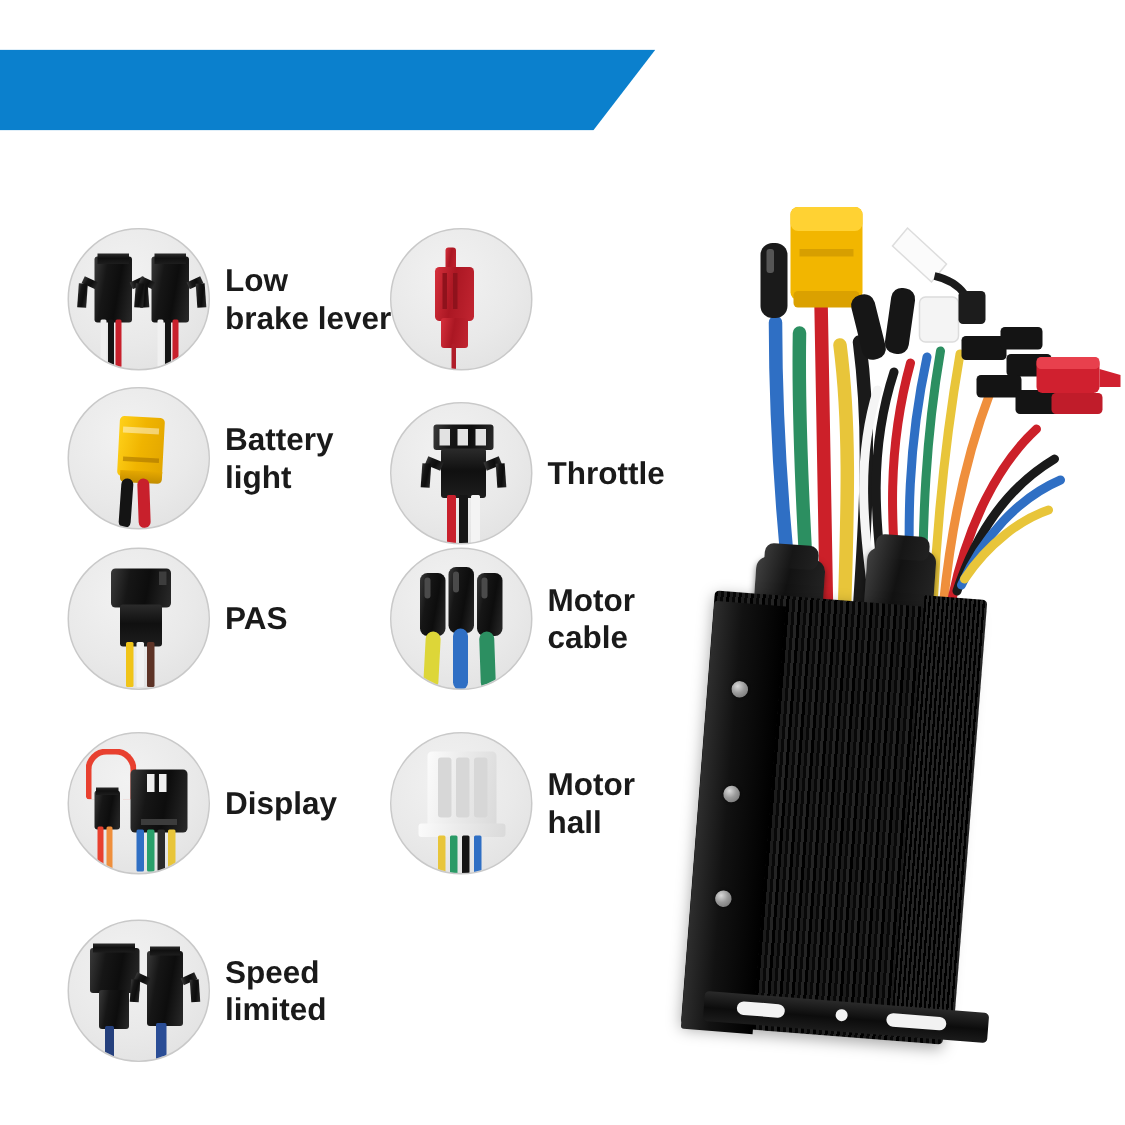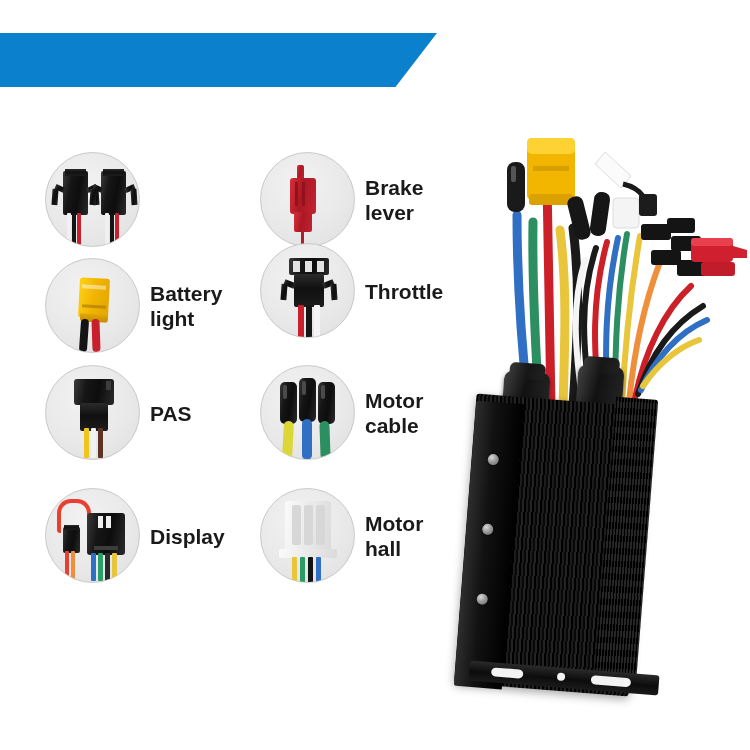--- a/index.html
+++ b/index.html
@@ -134,20 +134,22 @@
         <div class="pc blk2" style="left:57px;top:16px;width:21px;height:7px;"></div>
         <div class="pc blk" style="left:47px;top:33px;width:10px;height:5px;transform:rotate(25deg);"></div>
         <div class="pc blk" style="left:44px;top:36px;width:6px;height:16px;transform:rotate(4deg);"></div>
         <div class="pc blk" style="left:79px;top:33px;width:10px;height:5px;transform:rotate(-25deg);"></div>
         <div class="pc blk" style="left:85px;top:36px;width:6px;height:16px;transform:rotate(-4deg);"></div>
         <div class="w" style="left:59px;top:60px;width:4px;height:32px;background:#f0f0f0;"></div>
         <div class="w" style="left:64px;top:60px;width:4px;height:32px;background:#141414;"></div>
         <div class="w" style="left:69px;top:60px;width:4px;height:32px;background:#c8202c;"></div>
       </div>
     </div>
+    <div class="label">Low
+brake lever</div>
   </div>
 
   <div class="legend-item" style="left:45px;top:258px;width:230px;height:95px;">
     <div class="circle">
       <div class="art">
         <div class="pc yellowhouse" style="left:33px;top:19px;width:30px;height:40px;border-radius:3px;transform:rotate(3deg);"></div>
         <div class="pc" style="left:36px;top:26px;width:24px;height:4px;background:rgba(255,255,255,.45);transform:rotate(3deg);"></div>
         <div class="pc" style="left:36px;top:46px;width:24px;height:3px;background:rgba(160,110,0,.55);transform:rotate(3deg);"></div>
         <div class="pc" style="left:34px;top:55px;width:28px;height:8px;background:linear-gradient(180deg,#e5a800,#c28c00);transform:rotate(3deg);border-radius:0 0 3px 3px;"></div>
         <div class="w" style="left:34px;top:60px;width:8px;height:33px;background:#141414;transform:rotate(4deg);border-radius:4px;"></div>
@@ -190,37 +192,54 @@
         <div class="pc blk2" style="left:34px;top:37px;width:28px;height:28px;border-radius:2px;"></div>
         <div class="pc" style="left:60px;top:15px;width:5px;height:9px;background:#3d3d3d;"></div>
         <div class="w" style="left:38px;top:62px;width:5px;height:30px;background:#f0c419;"></div>
         <div class="w" style="left:45px;top:62px;width:5px;height:30px;background:#f2f2f2;"></div>
         <div class="w" style="left:52px;top:62px;width:5px;height:30px;background:#5d3326;"></div>
       </div>
     </div>
     <div class="label">PAS</div>
   </div>
 
+  <div class="legend-item" style="left:45px;top:613px;width:230px;height:95px;">
+    <div class="circle">
+      <div class="art">
+        <div class="pc blk" style="left:14px;top:18px;width:33px;height:30px;border-radius:2px;"></div>
+        <div class="pc blk2" style="left:16px;top:15px;width:28px;height:6px;"></div>
+        <div class="pc blk" style="left:20px;top:46px;width:20px;height:26px;border-radius:2px;"></div>
+        <div class="w" style="left:24px;top:70px;width:6px;height:25px;background:#25407d;"></div>
+        <div class="pc blk" style="left:52px;top:20px;width:24px;height:50px;border-radius:2px;"></div>
+        <div class="pc blk2" style="left:54px;top:17px;width:20px;height:6px;"></div>
+        <div class="pc blk" style="left:44px;top:36px;width:10px;height:5px;transform:rotate(25deg);"></div>
+        <div class="pc blk" style="left:41px;top:39px;width:6px;height:15px;transform:rotate(4deg);"></div>
+        <div class="pc blk" style="left:75px;top:36px;width:10px;height:5px;transform:rotate(-25deg);"></div>
+        <div class="pc blk" style="left:81px;top:39px;width:6px;height:15px;transform:rotate(-4deg);"></div>
+        <div class="w" style="left:58px;top:68px;width:7px;height:27px;background:#2a4d96;"></div>
+      </div>
+    </div>
+    <div class="label">Speed
+limited</div>
+  </div>
 
   <div class="legend-item" style="left:260px;top:152px;width:220px;height:95px;">
     <div class="circle">
       <div class="art">
         <div class="pc redhouse" style="left:36px;top:12px;width:7px;height:16px;border-radius:2px;"></div>
         <div class="pc redhouse" style="left:29px;top:25px;width:26px;height:36px;border-radius:3px;"></div>
         <div class="pc" style="left:34px;top:29px;width:3px;height:24px;background:#8f121c;"></div>
         <div class="pc" style="left:41px;top:29px;width:3px;height:24px;background:#8f121c;"></div>
         <div class="pc redhouse" style="left:33px;top:59px;width:18px;height:20px;border-radius:2px;"></div>
         <div class="w" style="left:40px;top:76px;width:3px;height:18px;background:#b01d29;"></div>
       </div>
     </div>
-    <div class="label">Brake
-lever</div>
-  </div>
-
-  <div class="legend-item" style="left:260px;top:243px;width:220px;height:95px;">
+  </div>
+
+  <div class="legend-item" style="left:260px;top:268px;width:220px;height:95px;">
     <div class="circle">
       <div class="art">
         <div class="pc blk" style="left:28px;top:14px;width:40px;height:17px;border-radius:2px;"></div>
         <div class="pc" style="left:32px;top:17px;width:7px;height:11px;background:#e2e2e2;"></div>
         <div class="pc" style="left:44px;top:17px;width:7px;height:11px;background:#e2e2e2;"></div>
         <div class="pc" style="left:56px;top:17px;width:7px;height:11px;background:#e2e2e2;"></div>
         <div class="pc blk2" style="left:33px;top:30px;width:30px;height:33px;border-radius:2px;"></div>
         <div class="pc blk" style="left:23px;top:37px;width:11px;height:6px;transform:rotate(22deg);"></div>
         <div class="pc blk" style="left:20px;top:40px;width:6px;height:16px;transform:rotate(4deg);"></div>
         <div class="pc blk" style="left:62px;top:37px;width:11px;height:6px;transform:rotate(-22deg);"></div>

